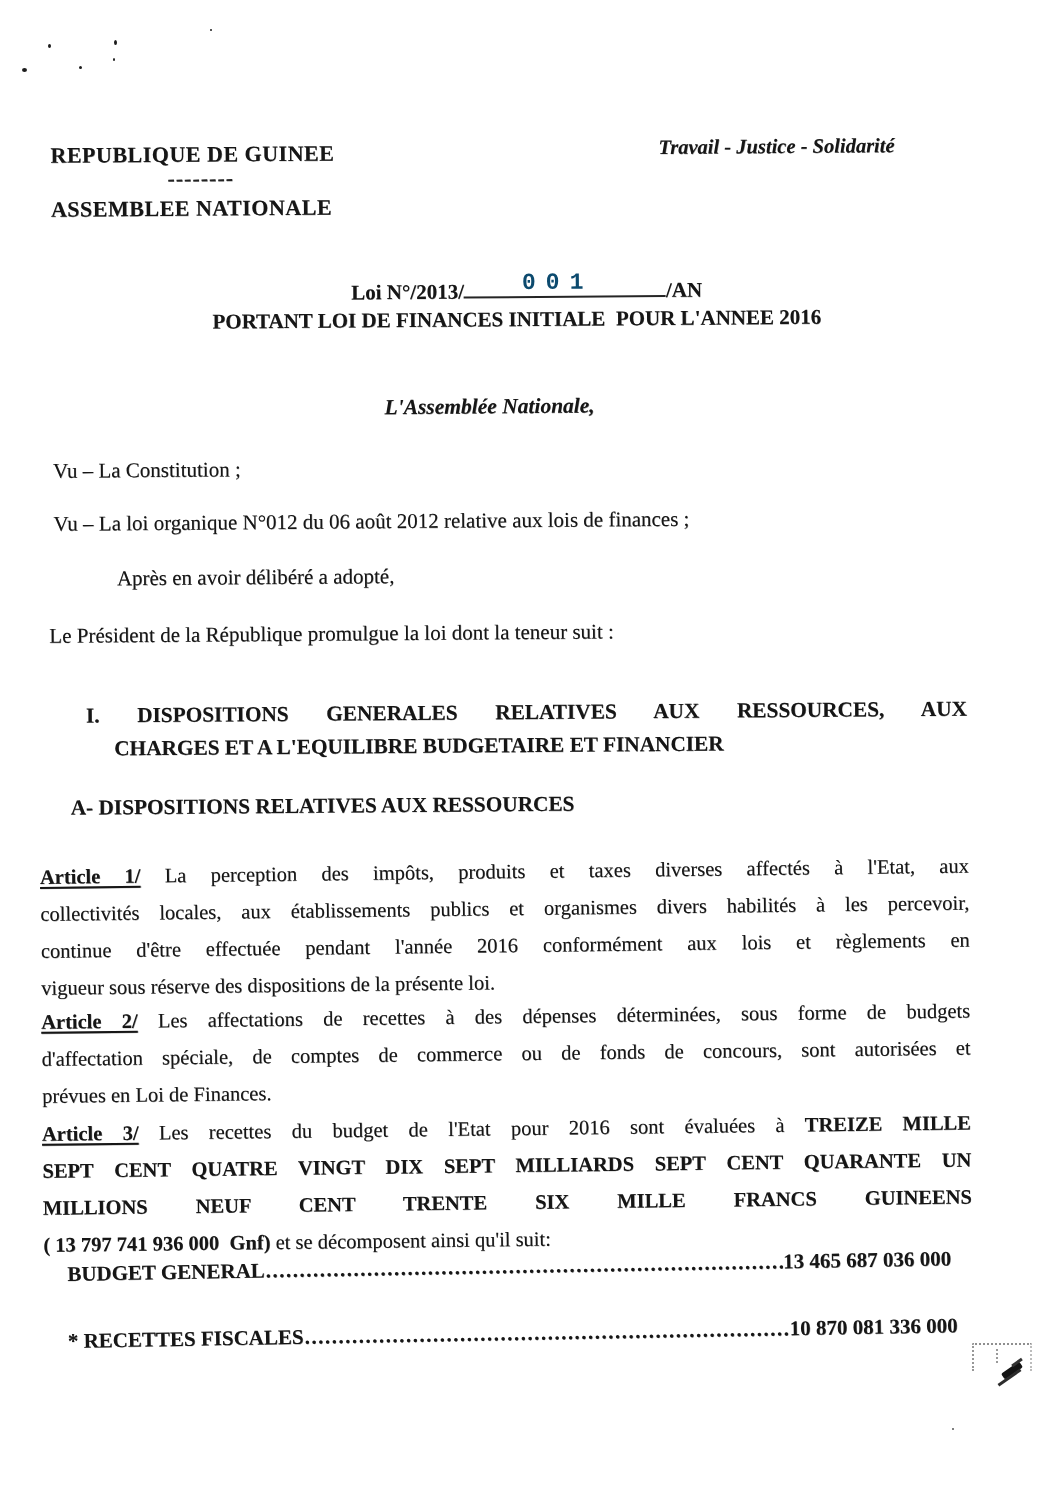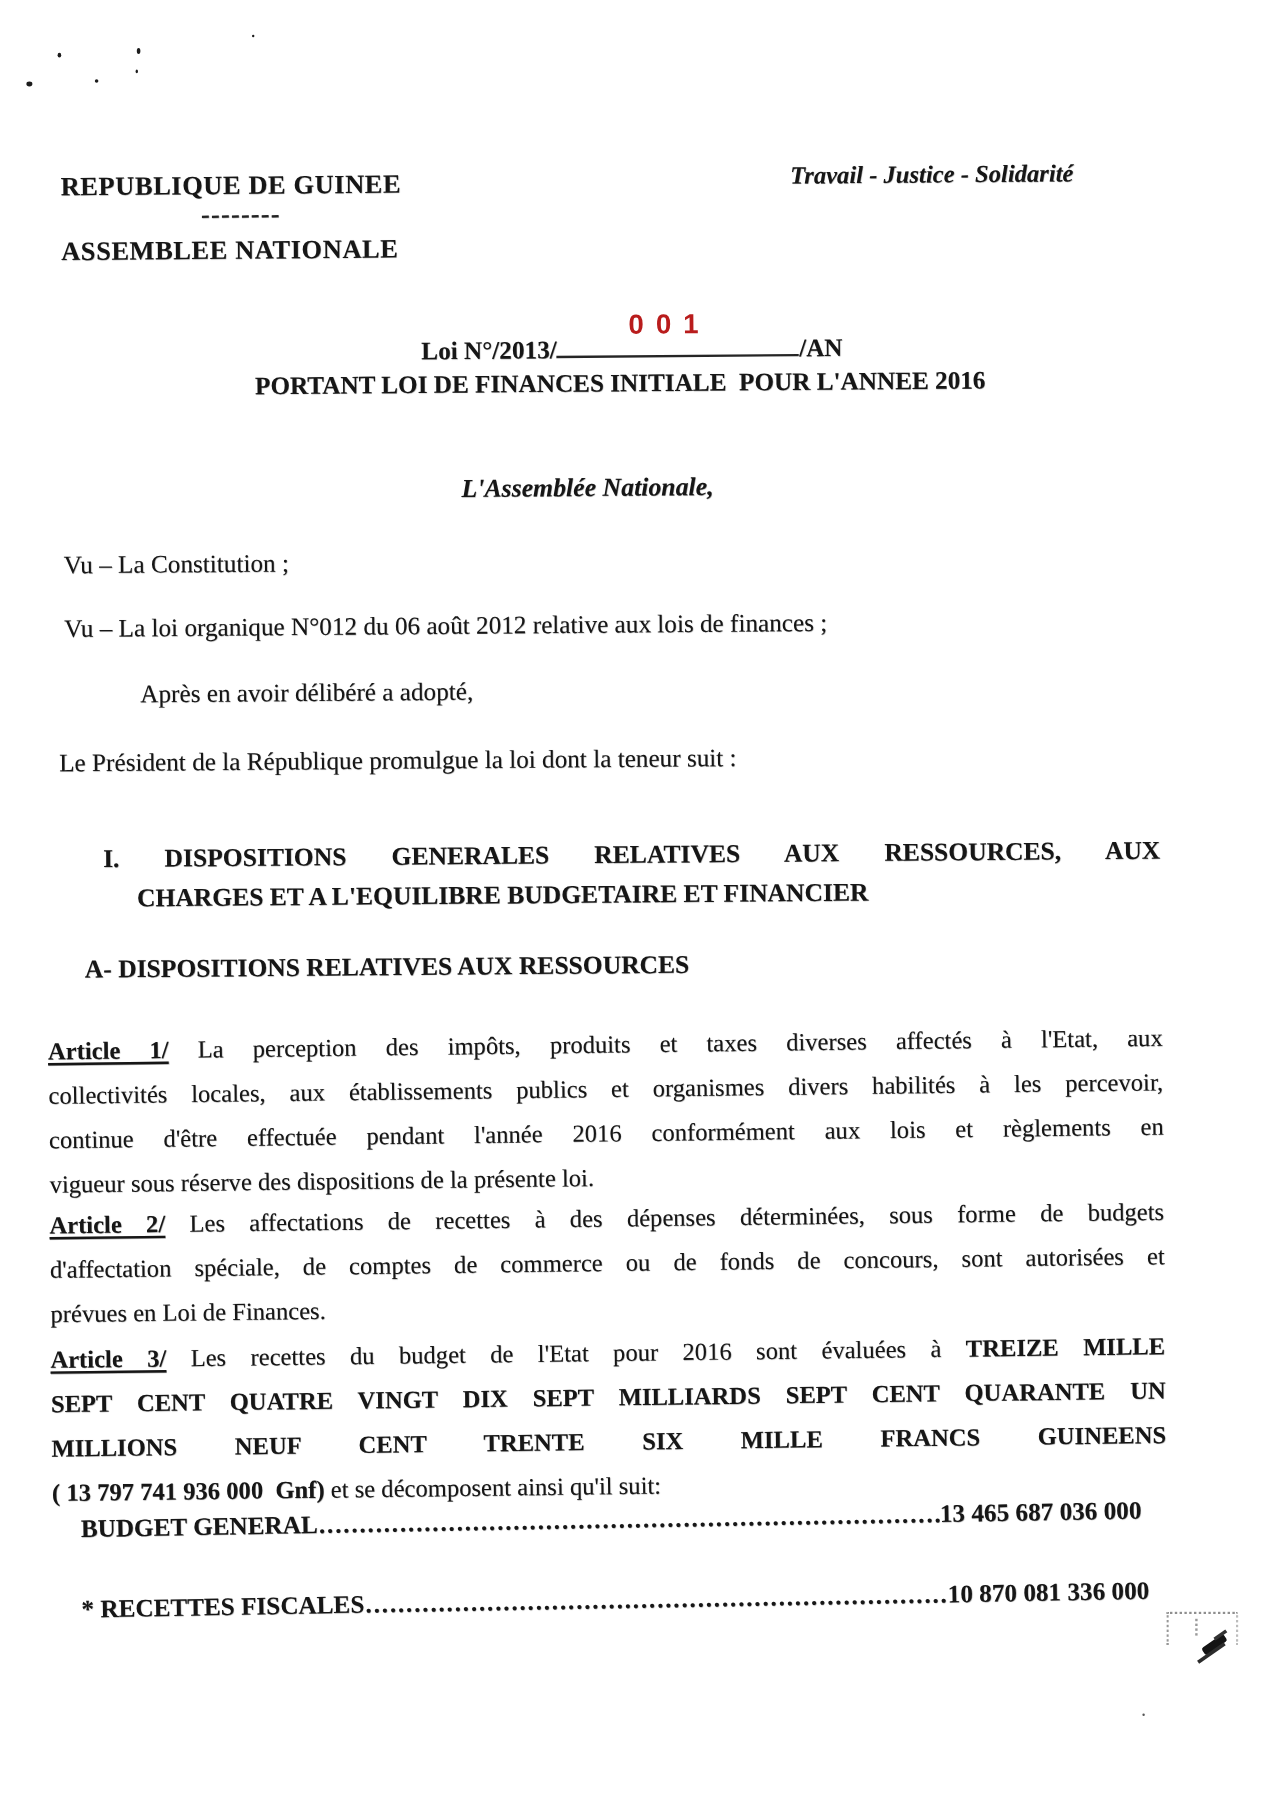--- a/index.html
+++ b/index.html
@@ -18,23 +18,23 @@
   .pw{white-space:pre-wrap;}
   
   .hdr-left{left:54px;top:139px;width:310px;font-size:22px;font-weight:700;letter-spacing:0.5px;}
   .hdr-divider{text-align:center;width:300px;margin-top:-2px;font-weight:700;letter-spacing:1px;color:#222;}
   .hdr-inst{margin-top:4px;}
   .motto{left:662px;top:137px;font-size:20.5px;font-weight:700;font-style:italic;}
   
   .law-line{left:0;top:274px;width:100%;text-align:center;font-weight:700;font-size:21px;}
   .blank{display:inline-block;width:202px;height:22px;border-bottom:2px solid #252525;position:relative;vertical-align:baseline;}
   .stamp{
-    position:absolute;left:50%;transform:translateX(-60%);bottom:12px;
-    font-family:Liberation Sans, sans-serif;font-weight:600;
-    font-size:23px;letter-spacing:10px;color:#b91c1c;white-space:nowrap;text-shadow:none;
+    position:absolute;left:50%;transform:translateX(-60%);bottom:0px;
+    font-family:Liberation Mono, monospace;font-weight:600;
+    font-size:23px;letter-spacing:10px;color:#0c4a6e;white-space:nowrap;text-shadow:none;
   }
   .subject{left:0;top:307px;width:1038px;text-align:center;font-weight:700;font-size:21px;}
   
   .issuer{left:386px;top:394px;font-size:21.5px;font-weight:700;font-style:italic;}
   .visa1{left:54px;top:455px;font-size:21px;}
   .visa2{left:54px;top:508px;font-size:21px;}
   .delib{left:117px;top:563px;font-size:21px;}
   .promul{left:49px;top:620px;font-size:21px;}
   
   .h1{left:85px;top:696px;width:881px;font-size:21.3px;font-weight:700;line-height:33px;}

